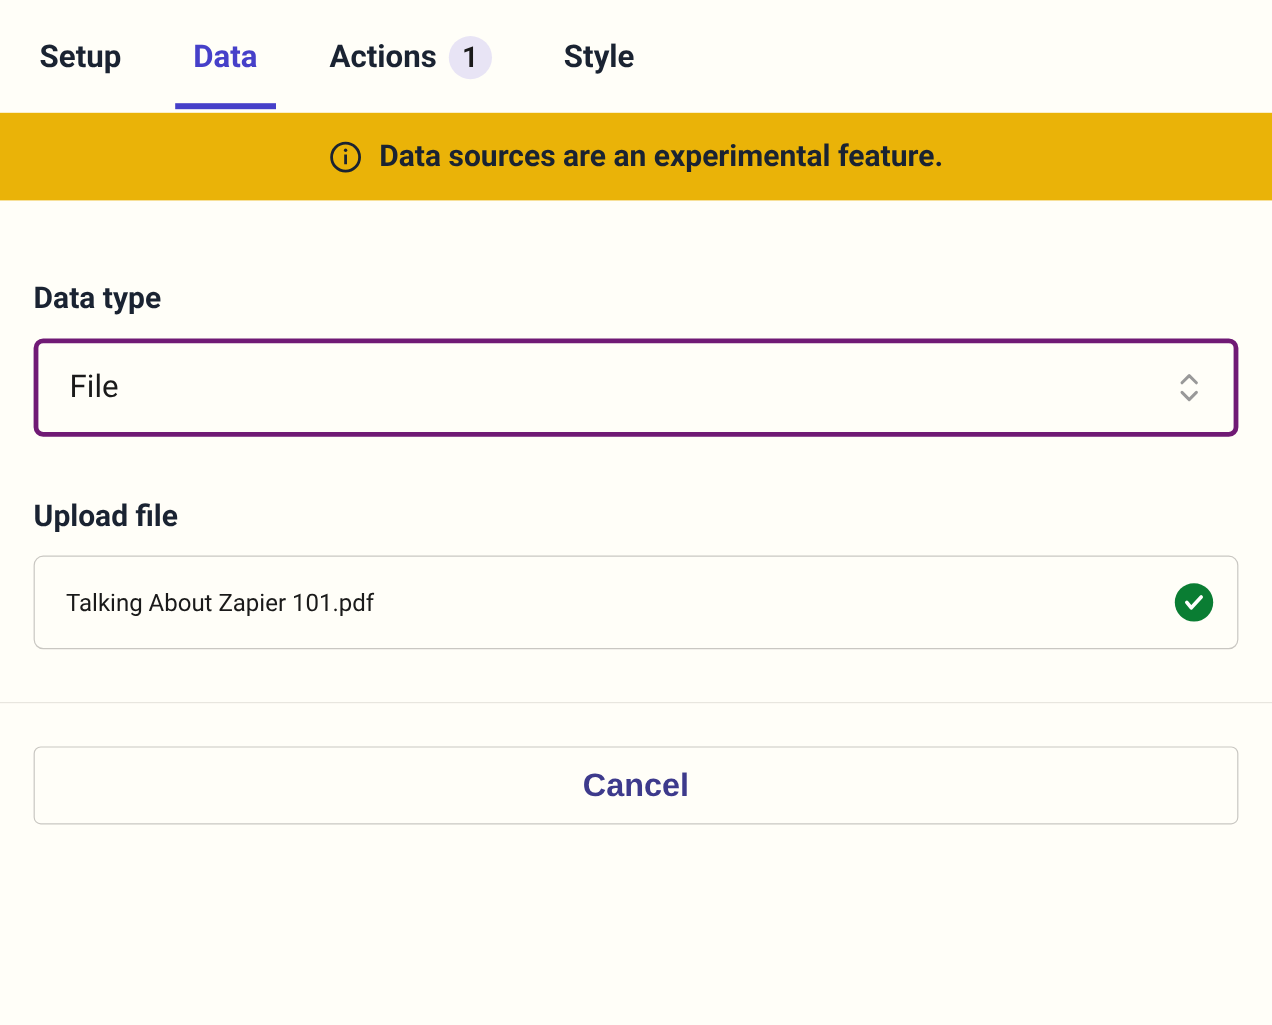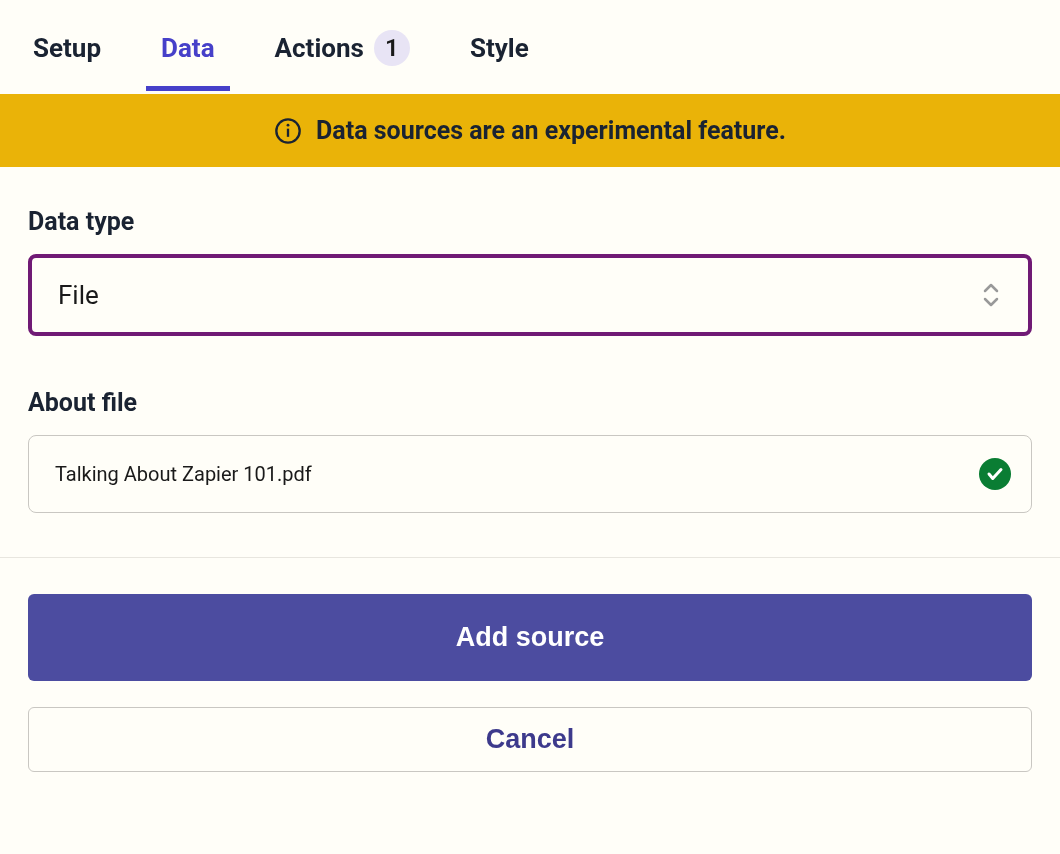--- a/index.html
+++ b/index.html
@@ -70,20 +70,21 @@
       align-items: center;
       justify-content: center;
     }
     .banner-text {
       font-size: 25px;
       font-weight: 700;
       color: #1a2332;
     }
     .form-section {
       padding: 40px 28px 0 28px;
+      margin-top: 28px;
     }
     .form-label {
       font-size: 25px;
       font-weight: 700;
       color: #1a2332;
       margin-bottom: 18px;
       display: block;
     }
     .select-field {
       width: 100%;
@@ -201,29 +202,28 @@
     <span class="select-chevrons">
       <svg width="22" height="28" viewBox="0 0 20 28" fill="none" stroke="#999" stroke-width="2.5" stroke-linecap="round" stroke-linejoin="round">
         <polyline points="4,10 10,4 16,10"></polyline>
         <polyline points="4,18 10,24 16,18"></polyline>
       </svg>
     </span>
   </div>
 
   <div class="spacer"></div>
 
-  <label class="form-label">About file</label>
+  <label class="form-label">Upload file</label>
   <div class="file-field">
     <span>Talking About Zapier 101.pdf</span>
     <span class="check-icon">
       <svg width="18" height="18" viewBox="0 0 24 24" fill="none" stroke="#fff" stroke-width="4" stroke-linecap="round" stroke-linejoin="round">
         <polyline points="4,12 9,18 20,6"></polyline>
       </svg>
     </span>
   </div>
 </div>
 
 <hr class="divider">
 
 <div class="button-section">
-  <button class="btn-primary">Add source</button>
   <button class="btn-secondary">Cancel</button>
 </div>
 
 </body></html>

